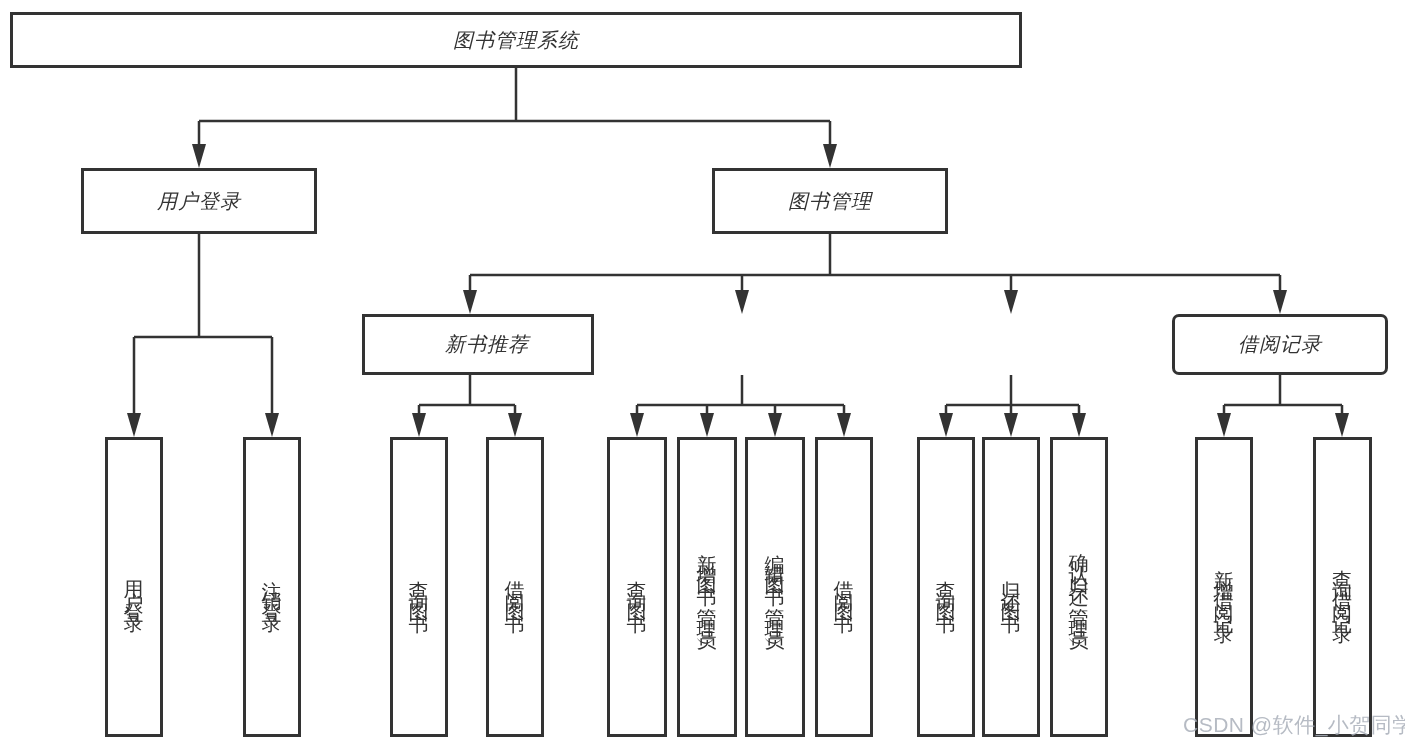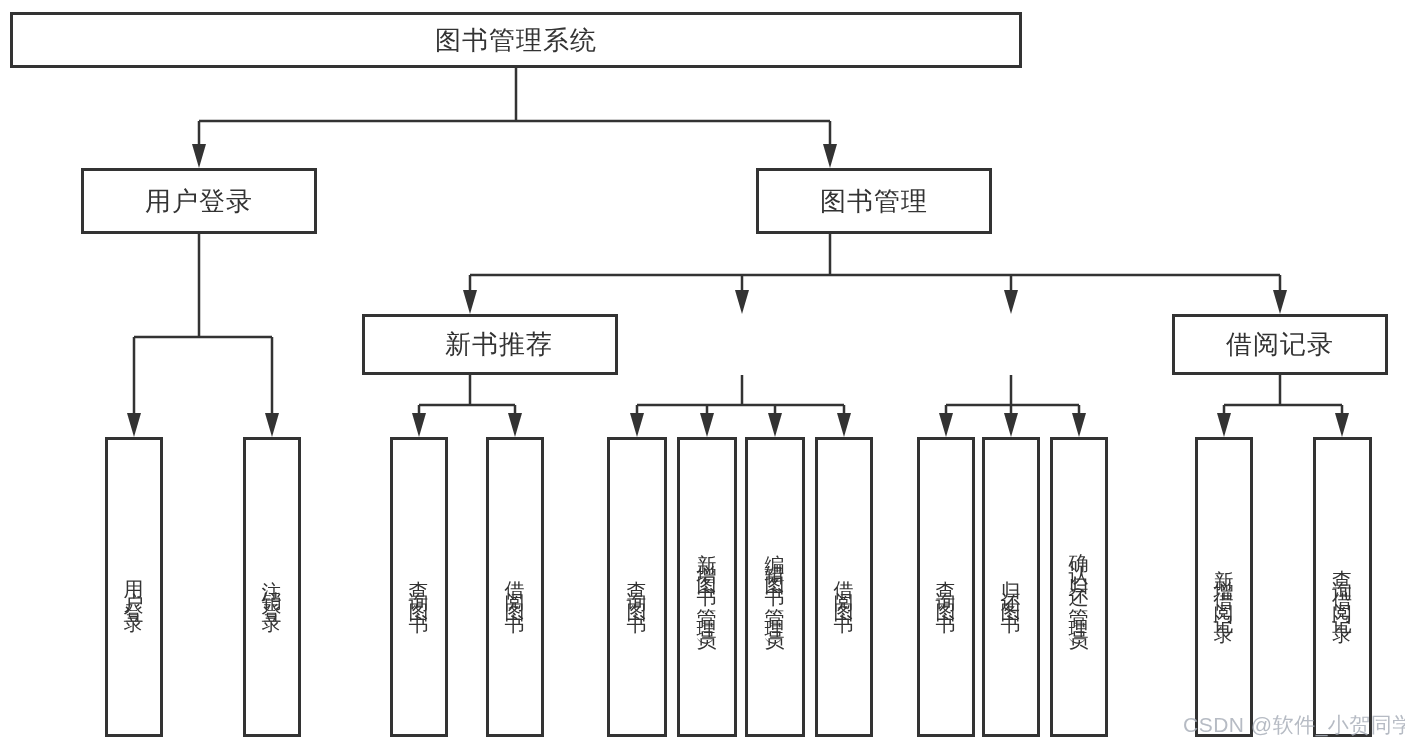--- a/index.html
+++ b/index.html
@@ -21,21 +21,21 @@
     position: absolute;
     box-sizing: border-box;
     background: #ffffff;
     border: 3px solid #333333;
     display: flex;
     align-items: center;
     justify-content: center;
     color: #333333;
     z-index: 2;
   }
-  .node.h { font-size: 26px; letter-spacing: 1px; }
+  .node.h { font-size: 20px; letter-spacing: 1px; font-style: italic; }
   .node.v span {
     writing-mode: vertical-rl;
     text-orientation: mixed;
     font-size: 20px;
     letter-spacing: 11px;
     line-height: 1;
     white-space: nowrap;
   }
   .watermark {
     position: absolute;
@@ -93,28 +93,28 @@
     </g>
   </svg>
 
   <div class="node h" style="left:10px; top:12px; width:1012px; height:56px;">
     <span>图书管理系统</span>
   </div>
 
   <div class="node h" style="left:81px; top:168px; width:236px; height:66px;">
     <span>用户登录</span>
   </div>
-  <div class="node h" style="left:712px; top:168px; width:236px; height:66px;margin-left:44px;">
+  <div class="node h" style="left:712px; top:168px; width:236px; height:66px;">
     <span>图书管理</span>
   </div>
 
-  <div class="node h" style="left:362px; top:314px; width:256px; height:61px;padding-left:18px;">
+  <div class="node h" style="left:362px; top:314px; width:232px; height:61px;padding-left:18px;">
     <span>新书推荐</span>
   </div>
-  <div class="node h" style="left:1172px; top:314px; width:216px; height:61px;">
+  <div class="node h" style="left:1172px; top:314px; width:216px; height:61px;border-radius:7px;">
     <span>借阅记录</span>
   </div>
 
   <div class="node v" style="left:105px; top:437px; width:58px; height:300px;">
     <span>用户登录</span>
   </div>
   <div class="node v" style="left:243px; top:437px; width:58px; height:300px;">
     <span>注销登录</span>
   </div>
 

